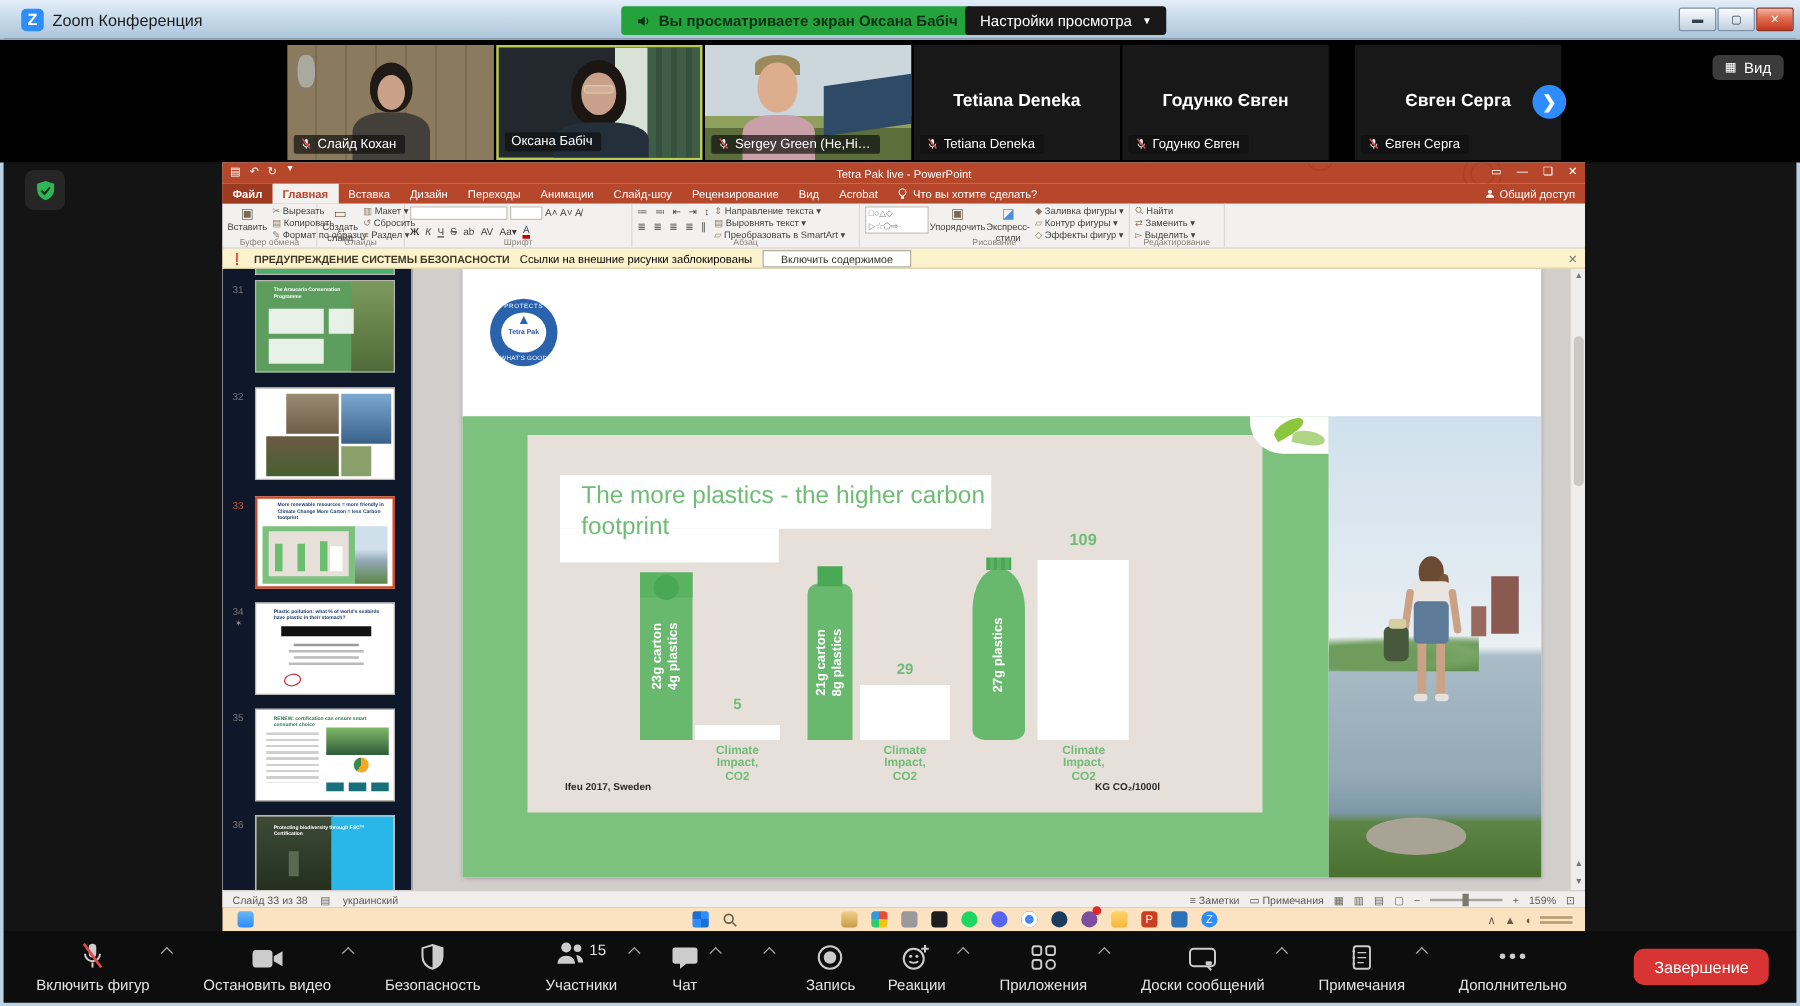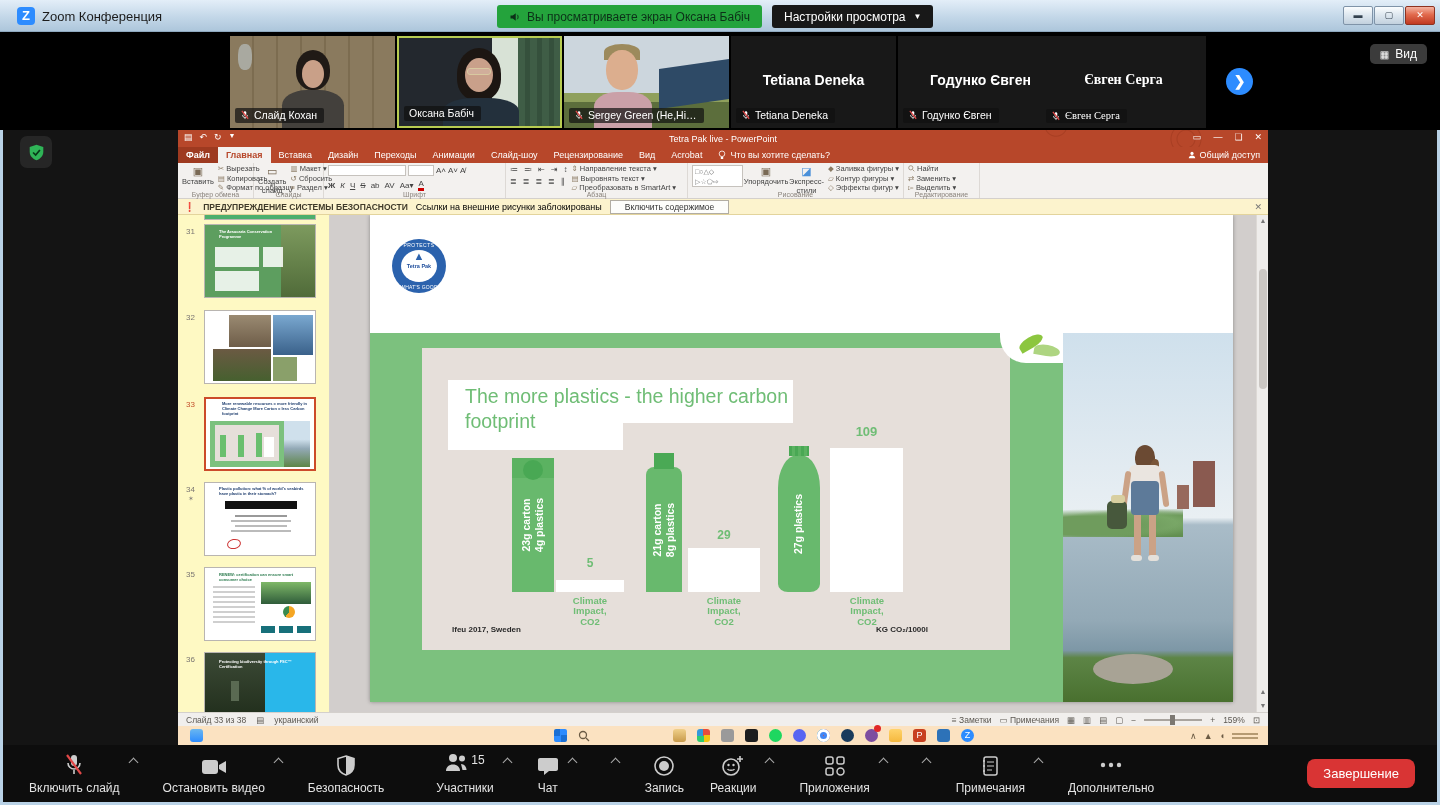--- a/index.html
+++ b/index.html
@@ -4,21 +4,21 @@
 <style>
   * { margin:0; padding:0; box-sizing:border-box; }
   html,body { width:1440px; height:805px; overflow:hidden; font-family:"Liberation Sans", sans-serif; background:#000; }
   #app { position:relative; width:1440px; height:805px; border-left:3px solid #b9d2e6; border-right:3px solid #b9d2e6; border-bottom:3px solid #b9d2e6; background:#101010; }
 
   
   #titlebar { position:absolute; left:-3px; top:0; width:1440px; height:32px;
     background:linear-gradient(#e3eef8,#c3d7e8 55%,#adc6db); border-bottom:1px solid #8fa9c0; }
   #zoom-logo { position:absolute; left:17px; top:7px; width:18px; height:18px; border-radius:4px; background:#2d8cff; color:#fff; font-weight:bold; font-size:13px; text-align:center; line-height:18px; }
   #win-title { position:absolute; left:42px; top:9px; font-size:13px; color:#1c1c1c; }
-  #share-banner { position:absolute; left:497px; top:5px; height:23px; background:#24a33c; border-radius:3px; display:flex; align-items:center; gap:6px; padding:0 12px; color:#0c3018; font-size:12px; font-weight:normal; }
+  #share-banner { position:absolute; left:497px; top:5px; height:23px; background:#24a33c; border-radius:3px; display:flex; align-items:center; gap:6px; padding:0 12px; color:#0c3018; font-size:12px; font-weight:bold; }
   #view-settings { position:absolute; left:772px; top:5px; height:23px; background:#181818; border-radius:3px; display:flex; align-items:center; gap:8px; padding:0 12px; color:#fff; font-size:12px; }
   .w7btn { width:30px; height:19px; border:1px solid #7f93a8; border-radius:2px; background:linear-gradient(#fbfdfe,#dfe8f0 45%,#c2d1de); color:#33414f; font-size:9px; text-align:center; line-height:17px; }
   .w7btn.close { background:linear-gradient(#f4b4a2,#e16a4d 45%,#c03921); color:#fff; border-color:#8e3220; }
   #win-controls { position:absolute; right:5px; top:6px; display:flex; gap:1px; }
 
   
   #videostrip { position:absolute; left:-3px; top:32px; width:1440px; height:98px; background:#000; }
   .vtile { position:absolute; top:4px; width:165px; height:92px; background:#181818; overflow:hidden; }
   .vtile.active { border:2px solid #b8cc51; }
   .vtile .center-name { position:absolute; left:0; right:0; top:36px; text-align:center; color:#fff; font-size:14px; font-weight:bold; }
@@ -52,21 +52,21 @@
   .bigbtn .bico { font-size:11px; line-height:12px; color:#7a6a55; }
   .rcol { display:flex; flex-direction:column; gap:1px; }
   .ritem { font-size:7.5px; color:#444; white-space:nowrap; line-height:8.5px; overflow:hidden; }
   .ritem .gi { color:#8a7a63; }
   .fbox { background:#fff; border:1px solid #c6c2bd; height:11px; }
   .fontrow { display:flex; gap:2px; align-items:center; font-size:8px; color:#444; }
   #ppt-warning { position:absolute; left:0; top:69px; width:100%; height:16px; background:#fcf3cd; border-bottom:1px solid #e3d49c; display:flex; align-items:center; gap:8px; padding:0 6px; font-size:9px; color:#4d4checked335; }
   #ppt-warning b { font-size:8.5px; color:#3f3a2a; }
   .warnbtn { border:1px solid #b2ada3; background:#fdfdfb; padding:1px 14px; font-size:8.5px; color:#333; }
   #ppt-body { position:absolute; left:0; top:85px; width:100%; height:497px; background:#d2cecc; overflow:hidden; }
-  #thumbs { position:absolute; left:0; top:0; width:152px; height:497px; background:#fef9c3; border-right:1px solid #d4d0cc; overflow:hidden; }
+  #thumbs { position:absolute; left:0; top:0; width:152px; height:497px; background:#0f172a; border-right:1px solid #d4d0cc; overflow:hidden; }
   .thumb { position:absolute; left:26px; width:112px; height:74px; background:#fff; border:1px solid #b9b5b1; overflow:hidden; }
   .thumb.sel { border:2px solid #cc4b2a; }
   .tnum { position:absolute; left:8px; font-size:8px; color:#7a7672; }
   .tstar { position:absolute; left:10px; font-size:7px; color:#8a867f; }
   #canvas-scroll { position:absolute; right:0; top:0; width:12px; height:497px; background:#efedeb; border-left:1px solid #ddd9d5; }
   #canvas-scroll .sthumb { position:absolute; left:2px; top:54px; width:8px; height:120px; background:#cbc7c3; border-radius:4px; }
   #canvas-scroll .sarr { position:absolute; left:0; width:12px; height:12px; font-size:7px; color:#777; text-align:center; line-height:12px; }
 
   
   #slide { position:absolute; left:192px; top:0px; width:863px; height:487px; background:#fff; box-shadow:0 0 4px rgba(0,0,0,.35); }
@@ -208,21 +208,21 @@
       <div class="chip">
         <svg width="10" height="10" viewBox="0 0 16 16">
             <rect x="6" y="2" width="4" height="7" rx="2" fill="#fff"></rect>
             <path d="M4 8a4 4 0 0 0 8 0" stroke="#fff" fill="none" stroke-width="1.2"></path>
             <line x1="8" y1="12" x2="8" y2="14.5" stroke="#fff" stroke-width="1.2"></line>
             <line x1="3" y1="1.5" x2="13" y2="14" stroke="#e04848" stroke-width="2"></line>
           </svg>
         <span>Годунко Євген</span>
       </div>
     </div>
-    <div class="vtile" style="left:1041px;font-family:Liberation Serif, serif;">
+    <div class="vtile" style="left:1084px;">
       <div class="center-name">Євген Серга</div>
       <div class="chip">
         <svg width="10" height="10" viewBox="0 0 16 16">
             <rect x="6" y="2" width="4" height="7" rx="2" fill="#fff"></rect>
             <path d="M4 8a4 4 0 0 0 8 0" stroke="#fff" fill="none" stroke-width="1.2"></path>
             <line x1="8" y1="12" x2="8" y2="14.5" stroke="#fff" stroke-width="1.2"></line>
             <line x1="3" y1="1.5" x2="13" y2="14" stroke="#e04848" stroke-width="2"></line>
           </svg>
         <span>Євген Серга</span>
       </div>
@@ -612,21 +612,21 @@
   <div id="ztoolbar">
     <div class="zbtn">
       <div class="ic">
           <svg width="22" height="24" viewBox="0 0 22 24">
             <rect x="8" y="2" width="6" height="11" rx="3" fill="#ccc"></rect>
             <path d="M5 10a6 6 0 0 0 12 0" stroke="#ccc" fill="none" stroke-width="1.6"></path>
             <line x1="11" y1="17" x2="11" y2="21" stroke="#ccc" stroke-width="1.6"></line>
             <line x1="4" y1="2" x2="18" y2="21" stroke="#e04848" stroke-width="2.2"></line>
           </svg>
         </div>
-      <span>Включить слайд</span>
+      <span>Включить фигур</span>
     </div>
     <div class="chev"></div>
     <div class="zgap"></div>
     <div class="zbtn">
       <div class="ic">
           <svg width="26" height="20" viewBox="0 0 26 20">
             <rect x="1" y="3" width="16" height="14" rx="3" fill="#ccc"></rect>
             <path d="M18 8l7-4v12l-7-4z" fill="#ccc"></path>
           </svg>
         </div>
@@ -701,20 +701,30 @@
             <rect x="2" y="2" width="7" height="7" rx="2" fill="none" stroke="#ccc" stroke-width="1.5"></rect>
             <rect x="13" y="2" width="7" height="7" rx="2" fill="none" stroke="#ccc" stroke-width="1.5"></rect>
             <rect x="2" y="13" width="7" height="7" rx="2" fill="none" stroke="#ccc" stroke-width="1.5"></rect>
             <circle cx="16.5" cy="16.5" r="3.5" fill="none" stroke="#ccc" stroke-width="1.5"></circle>
           </svg>
         </div>
       <span>Приложения</span>
     </div>
     <div class="chev"></div>
     <div class="zgap"></div>
+    <div class="zbtn">
+      <div class="ic">
+          <svg width="24" height="20" viewBox="0 0 24 20">
+            <rect x="2" y="2" width="20" height="14" rx="3" fill="none" stroke="#ccc" stroke-width="1.6"></rect>
+            <path d="M16 16l3 3" stroke="#ccc" stroke-width="1.6"></path>
+            <rect x="14.5" y="12" width="5" height="3" rx="1" fill="#ccc"></rect>
+          </svg>
+        </div>
+      <span>Доски сообщений</span>
+    </div>
     <div class="chev"></div>
     <div class="zgap"></div>
     <div class="zbtn">
       <div class="ic">
           <svg width="18" height="22" viewBox="0 0 18 22">
             <rect x="3" y="2" width="13" height="18" rx="2" fill="none" stroke="#ccc" stroke-width="1.5"></rect>
             <line x1="6" y1="7" x2="13" y2="7" stroke="#ccc"></line>
             <line x1="6" y1="11" x2="13" y2="11" stroke="#ccc"></line>
             <line x1="6" y1="15" x2="11" y2="15" stroke="#ccc"></line>
             <circle cx="3" cy="6" r="1" fill="#ccc"></circle>

